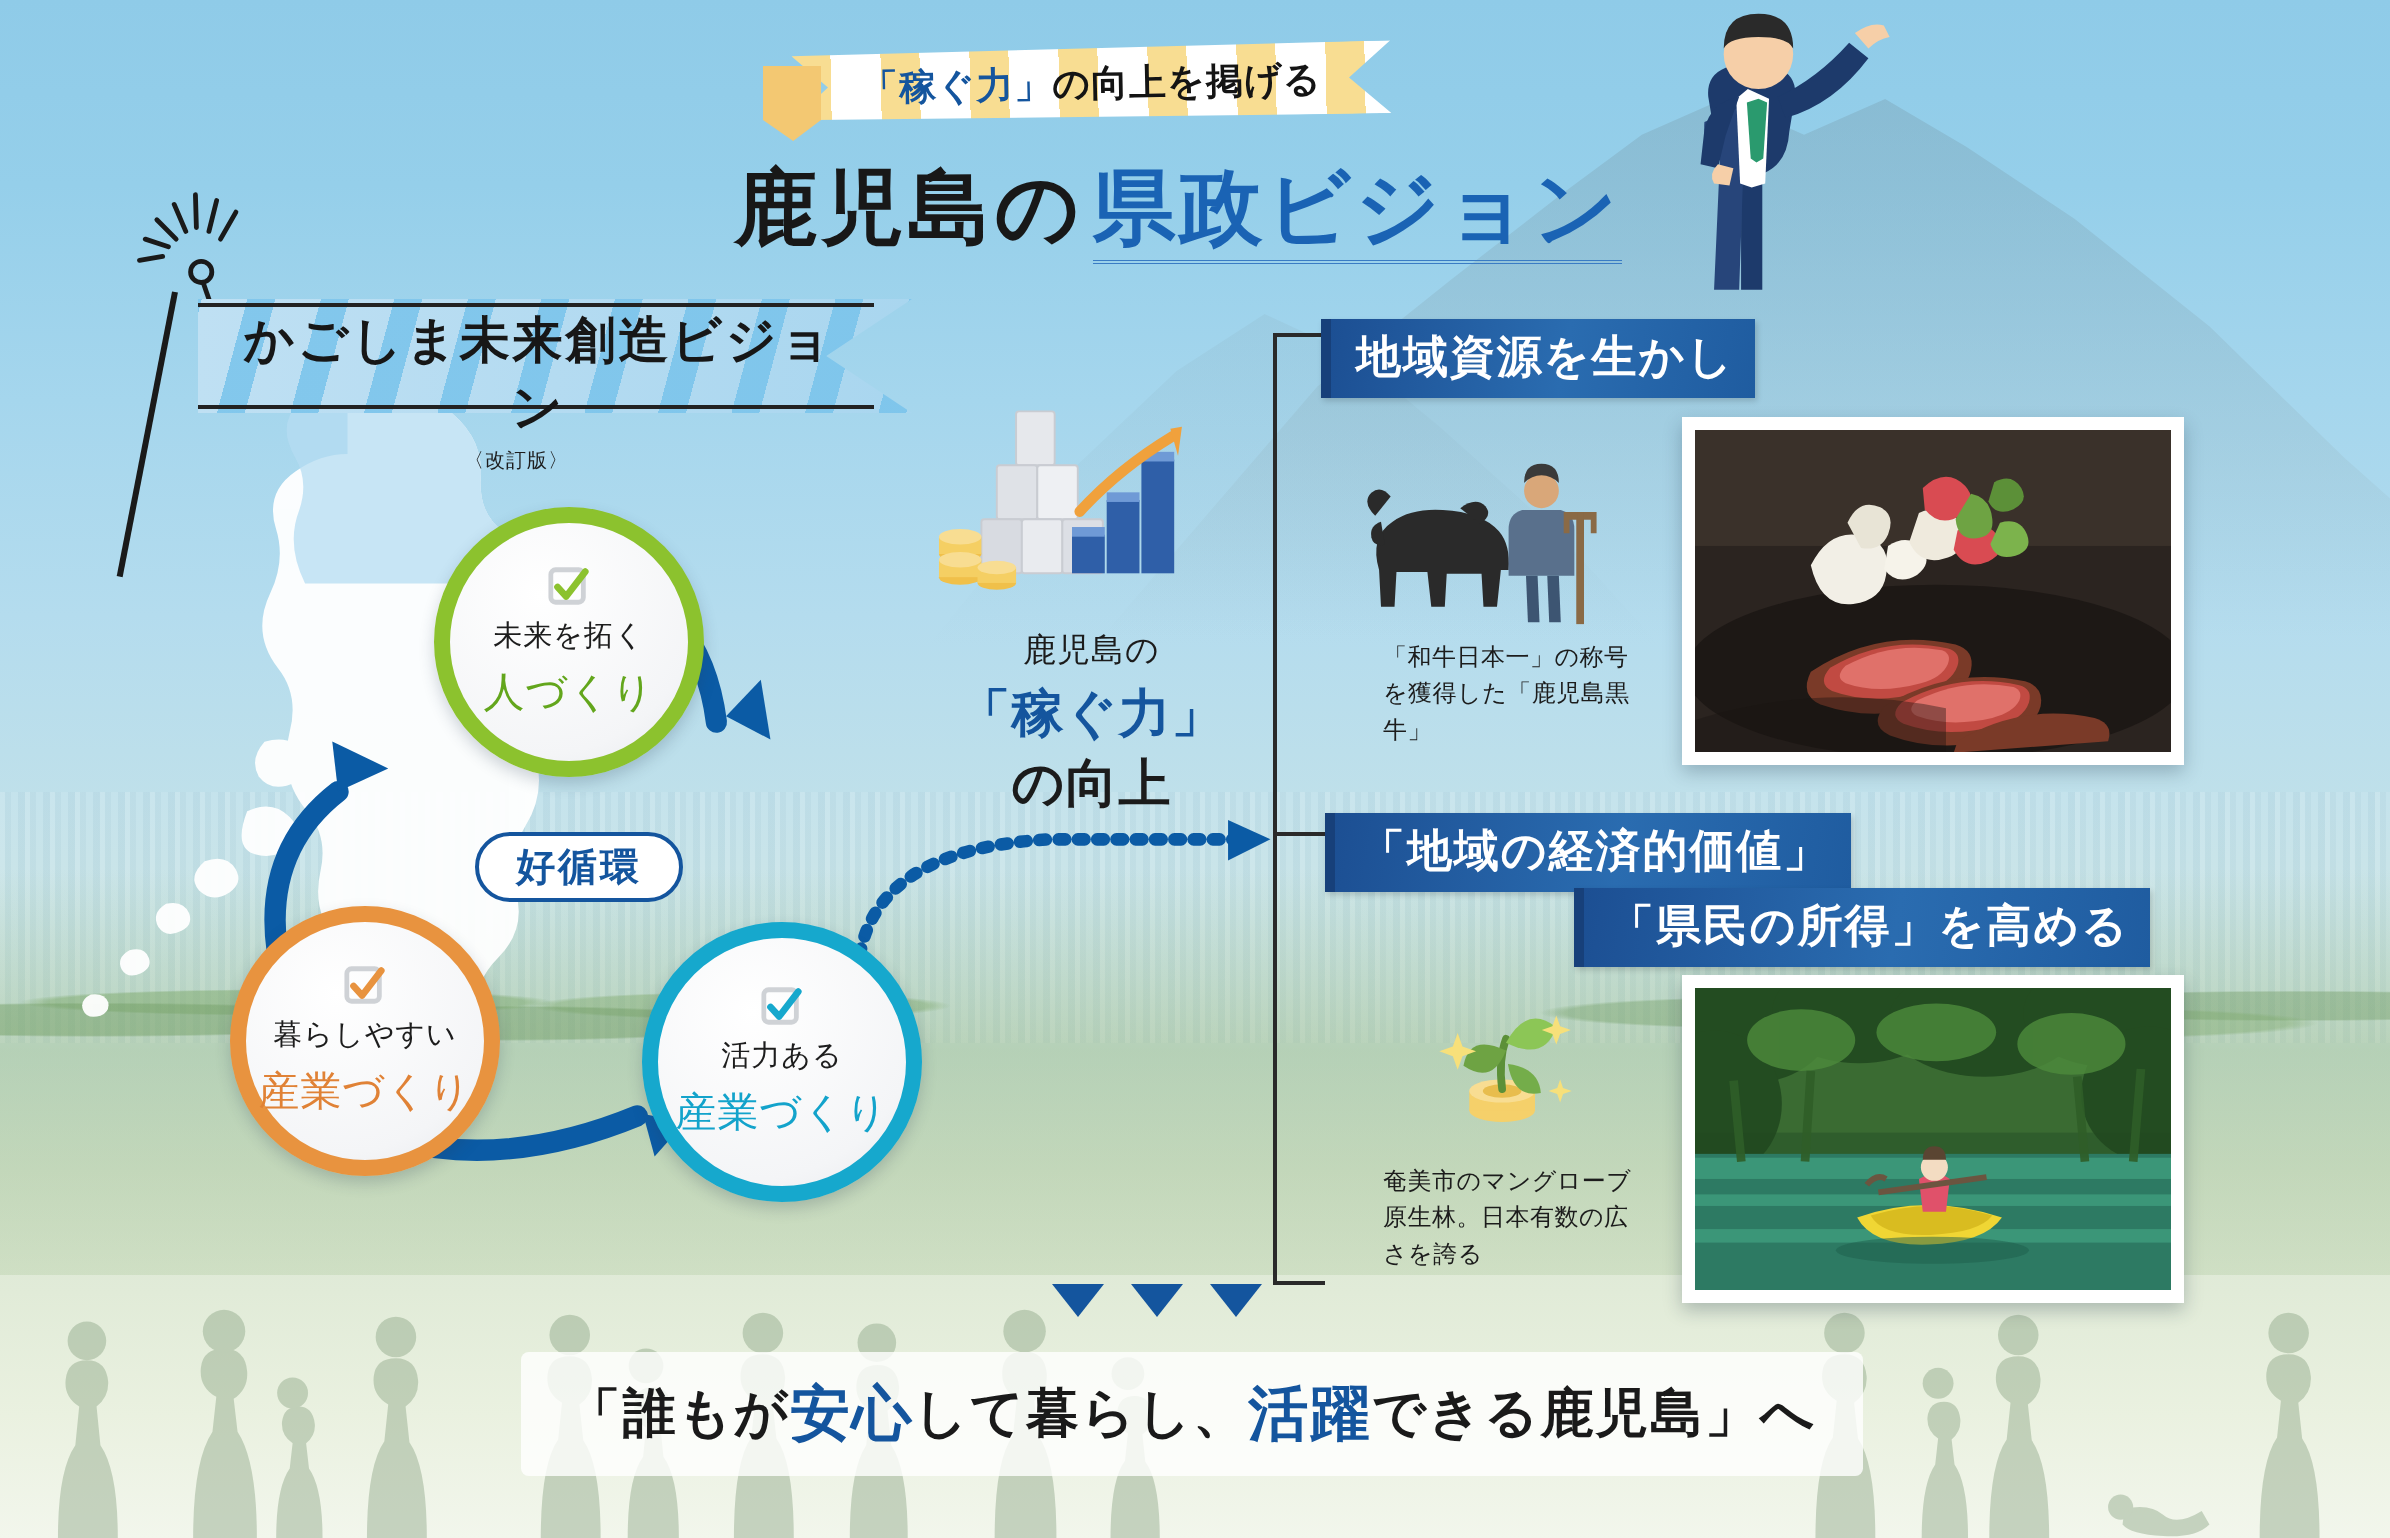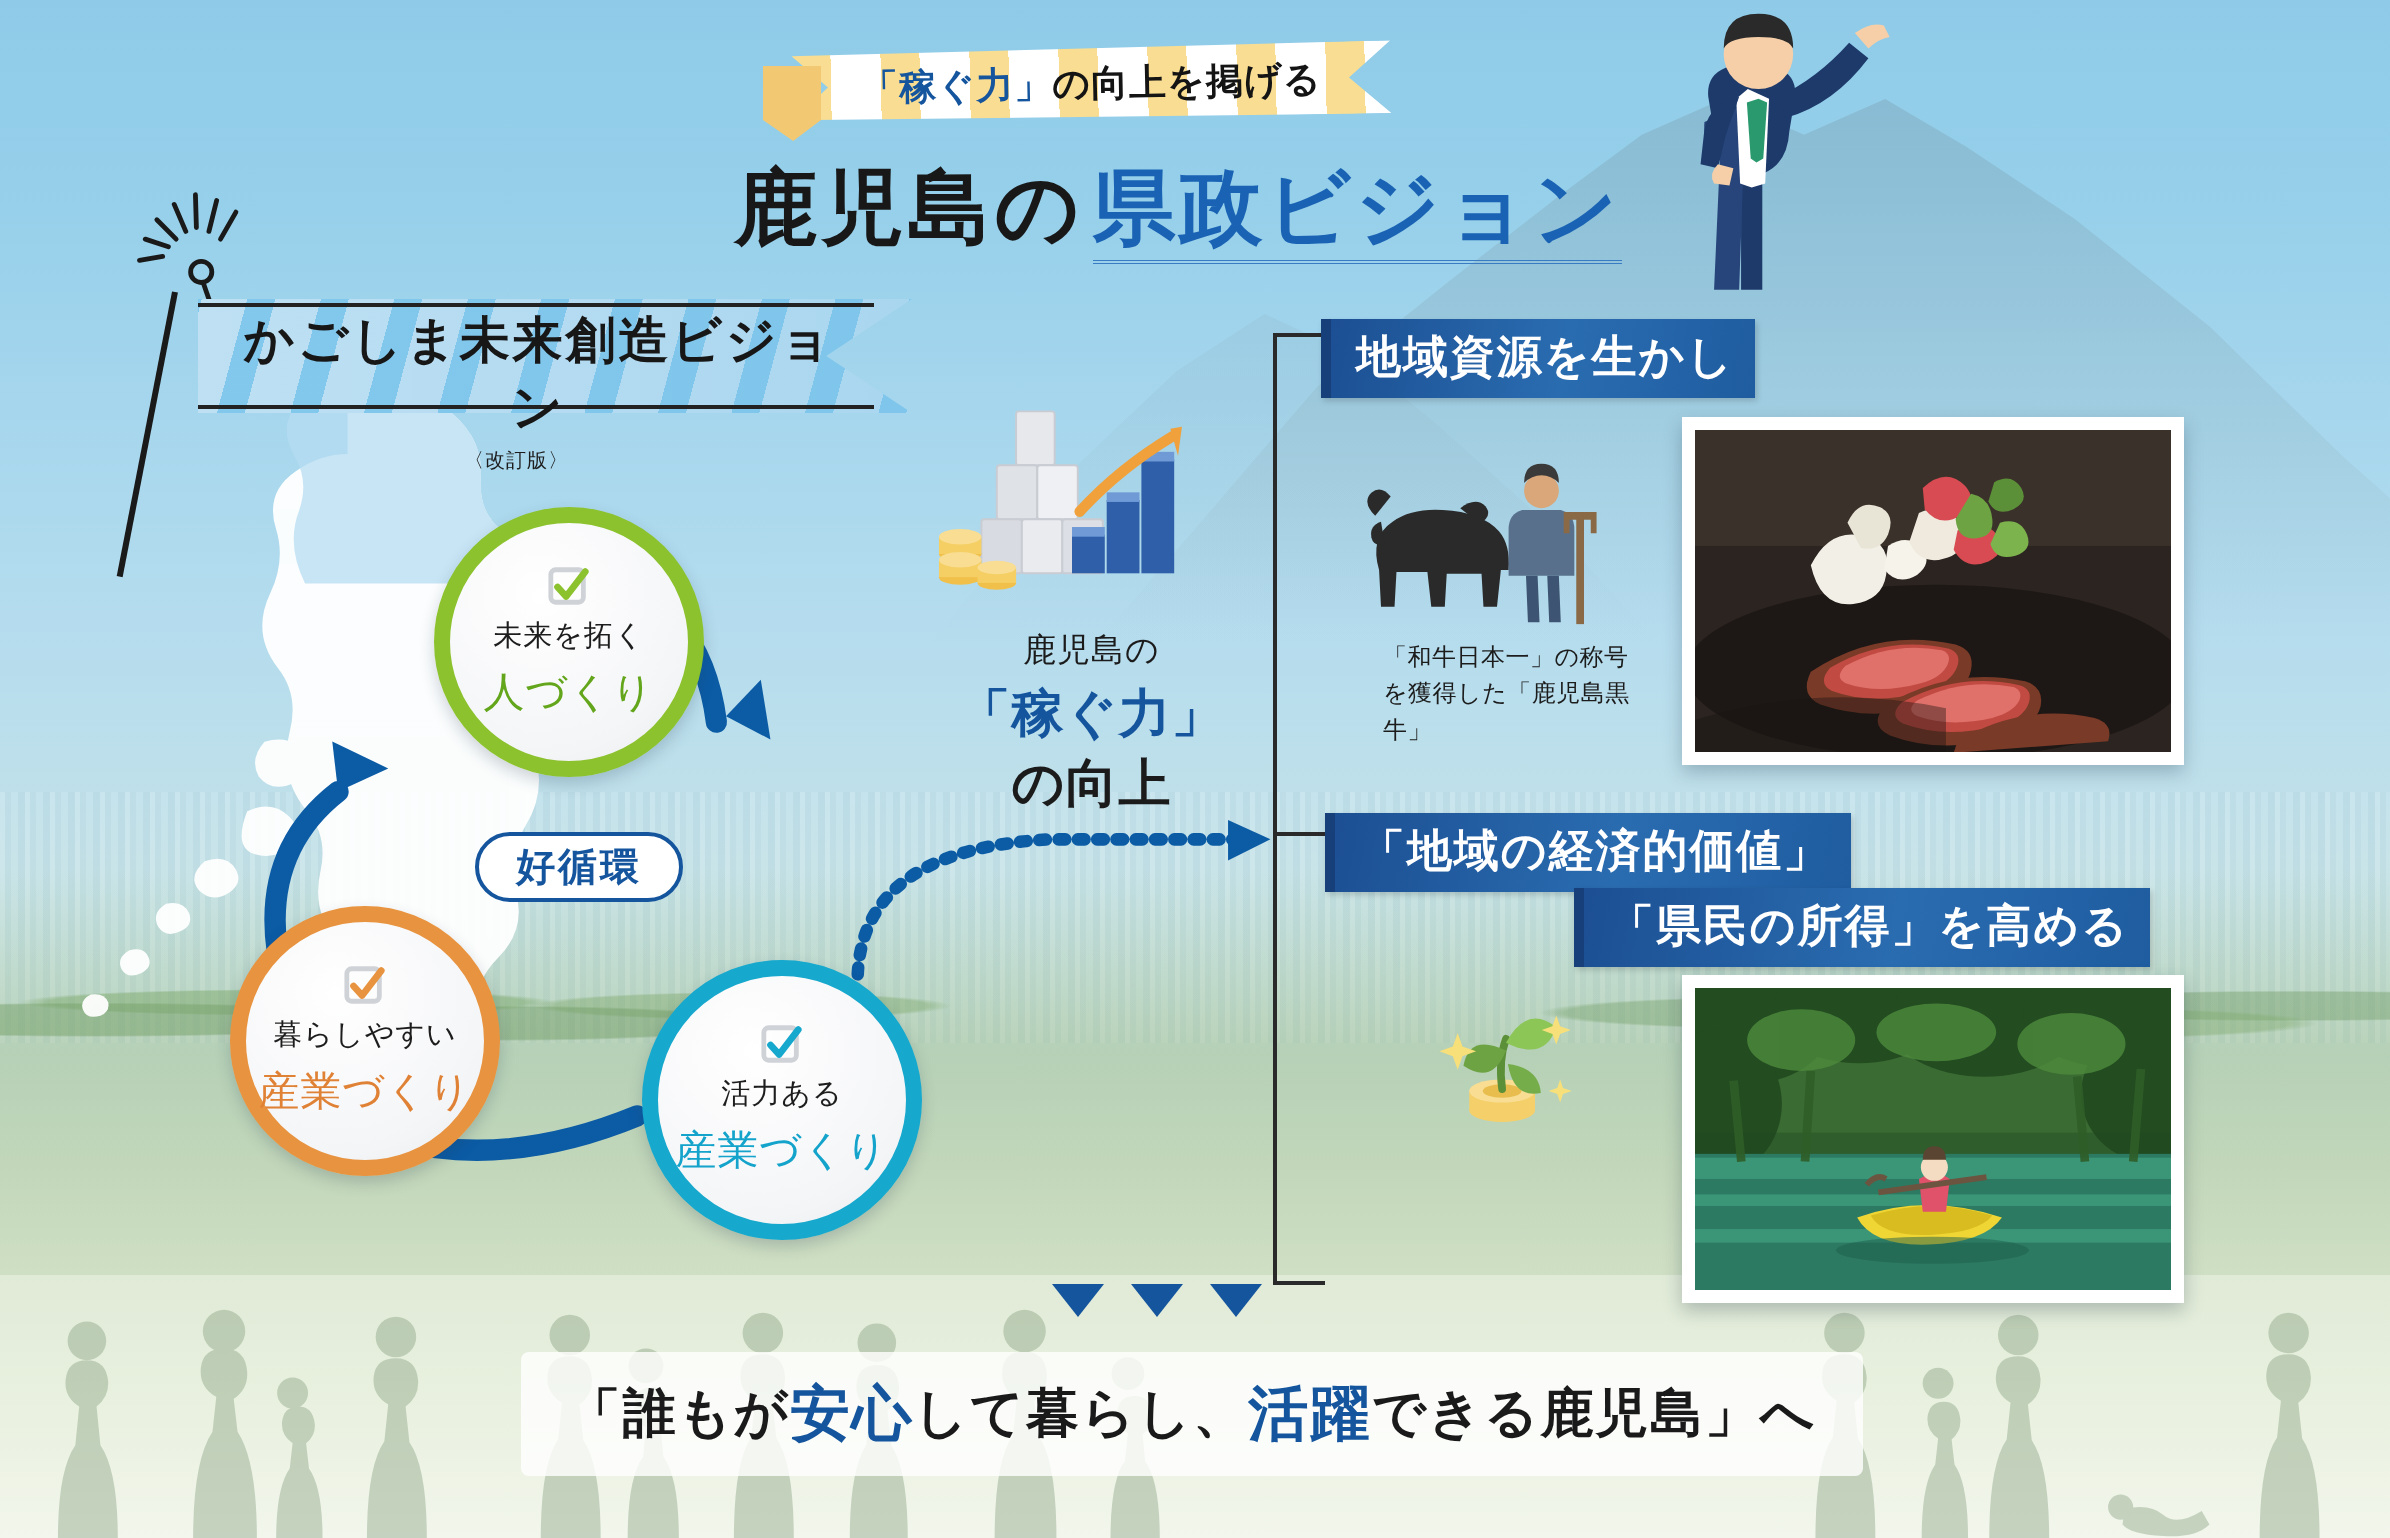--- a/index.html
+++ b/index.html
@@ -143,21 +143,21 @@
   }
   .circle .lbl-top {
     font-size: 29px; color: #1d1d1d; letter-spacing: 1px; margin-top: 5.8px;
     font-family: "Liberation Sans", sans-serif;
   }
   .circle .lbl-main {
     font-size: 41px; font-weight: normal; letter-spacing: 1px; margin-top: 9px;
   }
   .c-green { left: 434px; top: 507px; width: 270px; height: 270px; border: 16.4px solid #8cc22e; }
   .c-orange { left: 230px; top: 906px; width: 270px; height: 270px; border: 16.4px solid #e8933f; }
-  .c-cyan  { left: 642px; top: 960px; width: 280px; height: 280px; border: 16.4px solid #16a8cd; }
+  .c-cyan  { left: 642px; top: 922px; width: 280px; height: 280px; border: 16.4px solid #16a8cd; }
   .c-green .lbl-main { color: #63a61c; }
   .c-orange .lbl-main { color: #e08236; }
   .c-cyan .lbl-main { color: #13a3cb; }
   .chk { width: 44px; height: 44px; margin-bottom: 1.9px; }
   .loop-badge {
     position: absolute; left: 475px; top: 832px; width: 208px; height: 70px;
     border: 4.8px solid #14559e; border-radius: 35px; background: #fff;
     display: flex; align-items: center; justify-content: center;
     font-family: "Liberation Serif","DejaVu Serif",serif;
     font-size: 39px; font-weight: bold; color: #14559e; letter-spacing: 2.9px;
@@ -535,20 +535,21 @@
           <circle cx="248" cy="186" r="14" fill="#f3dcc2"></circle>
           <path d="M236 178 q0-14 12-14 t12 14z" fill="#5a4532"></path>
           <path d="M190 212 l112-16" stroke="#6b5540" stroke-width="6"></path>
           <path d="M178 204 q10-12 20-6" stroke="#6b5540" stroke-width="6" fill="none"></path>
         </g>
         <ellipse cx="246" cy="272" rx="100" ry="14" fill="#1d5e4c" opacity=".5"></ellipse>
       </svg>
     </div>
   </div>
 
+  <div class="cap cap2">奄美市のマングローブ原生林。日本有数の広さを誇る</div>
 
   <div class="tri-row">
     <div class="tri"></div>
     <div class="tri"></div>
     <div class="tri"></div>
   </div>
 
   <div class="bottom-bar">
     <span>「誰もが</span>
       <span class="hl">安心</span>

